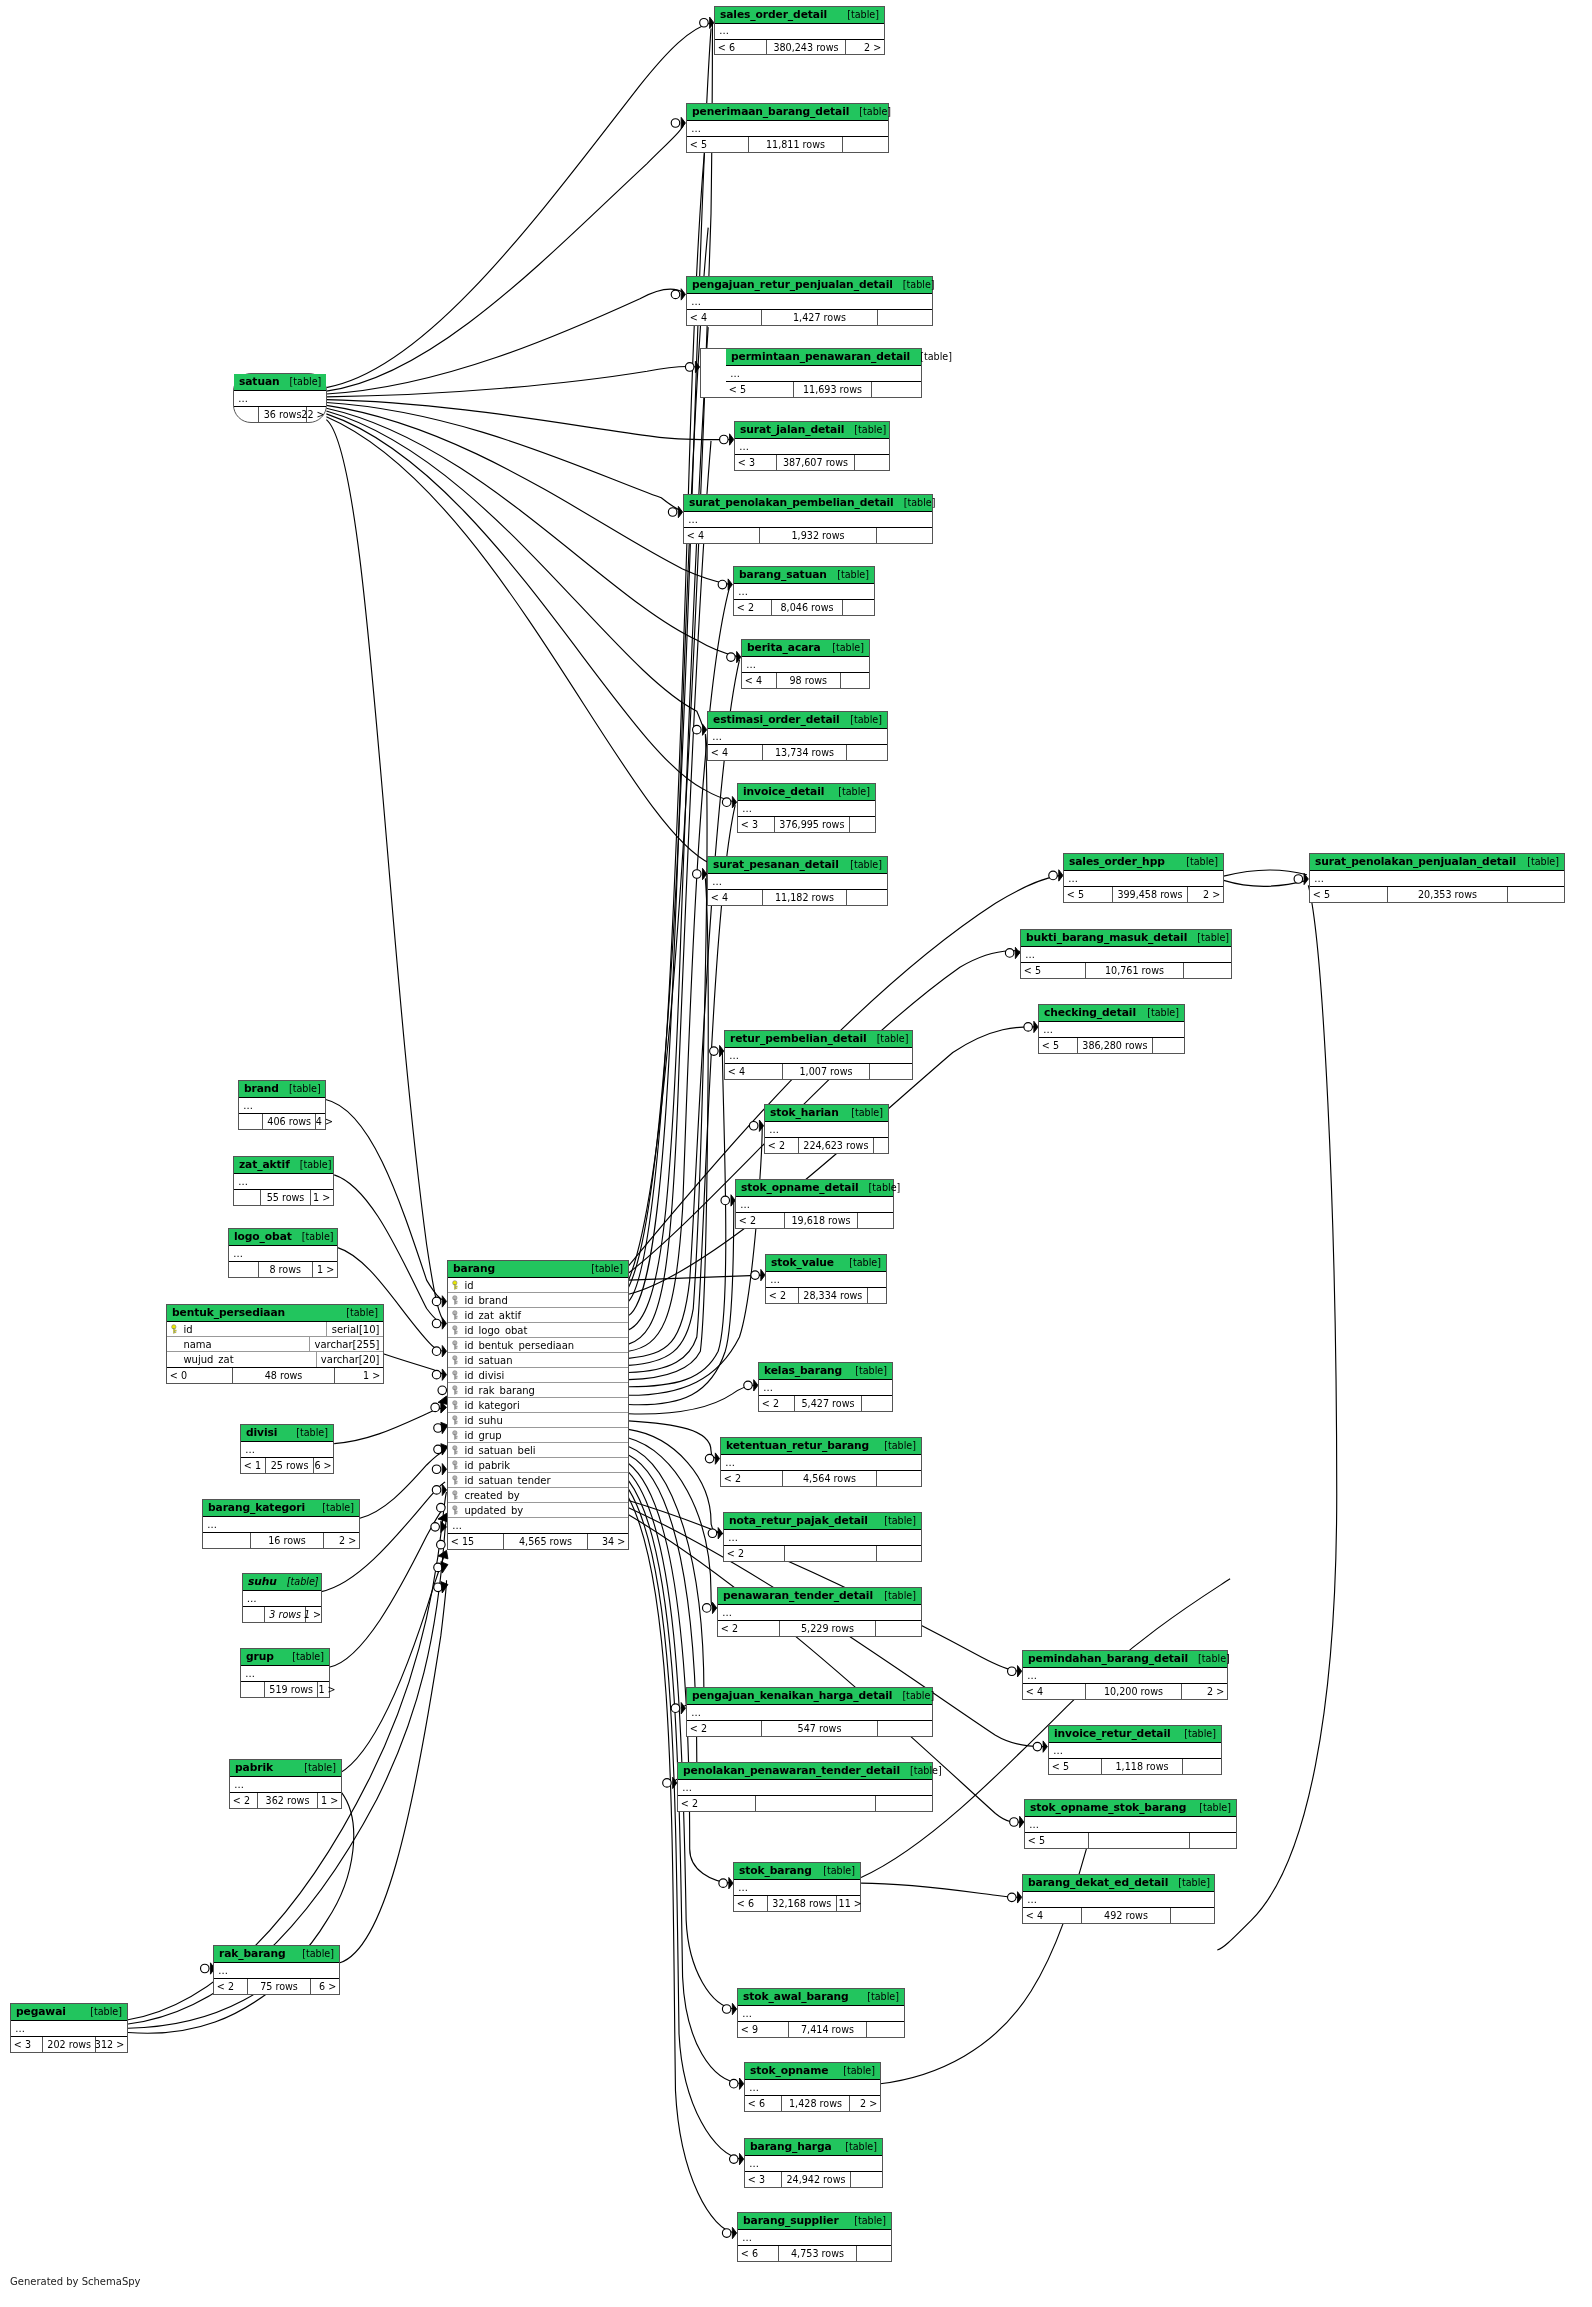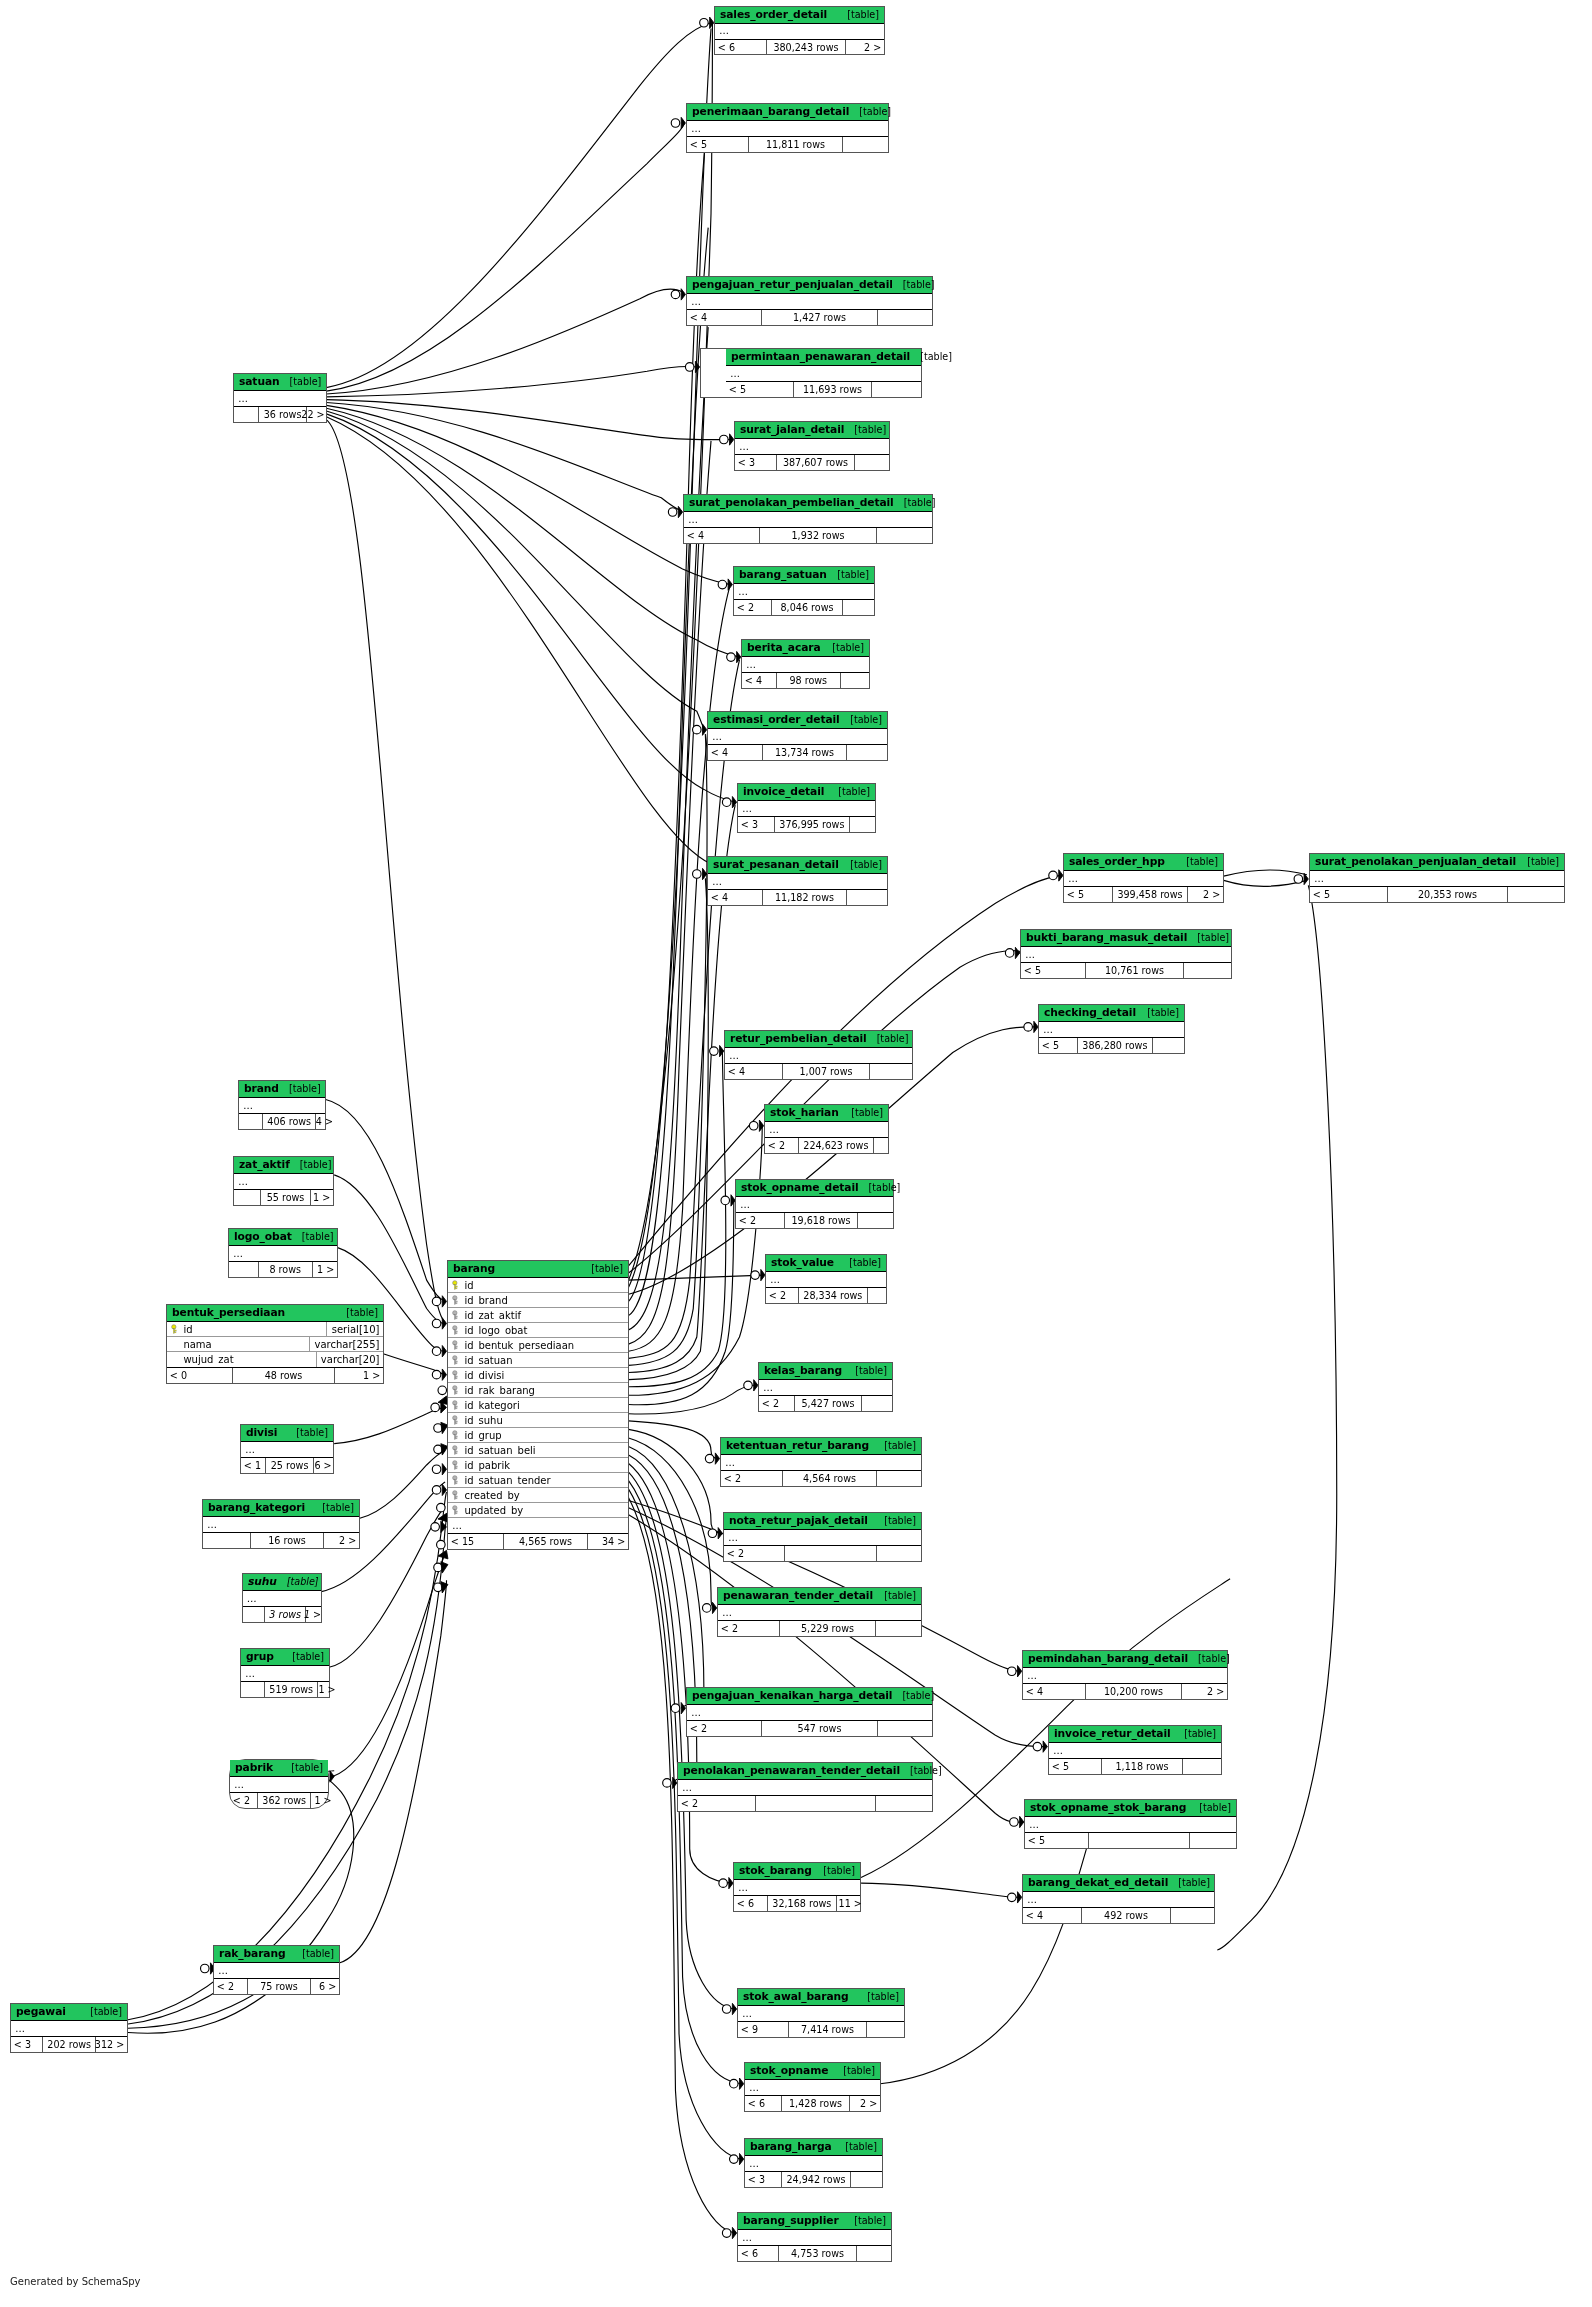--- a/index.html
+++ b/index.html
@@ -948,21 +948,21 @@
             </span>
           </div>
           <div class="ellipsis-row">...</div>
         </div>
         <div class="tbl-footer">
           <span class="foot-cell foot-left" style="min-width: 55px;">&lt; 15</span>
           <span class="foot-cell foot-mid">4,565 rows</span>
           <span class="foot-cell foot-right" style="min-width: 40px;">34 &gt;</span>
         </div>
       </div>
-      <div class="table-node" style="left: 233px; top: 373px; width: 94px;">
+      <div class="table-node" style="left: 233px; top: 373px; width: 94px; border-radius: 18px;">
         <div class="tbl-title">
           <span class="tbl-name">satuan</span>
           <span class="tbl-kind">[table]</span>
         </div>
         <div class="tbl-body">
           <div class="ellipsis-row">...</div>
         </div>
         <div class="tbl-footer">
           <span class="foot-cell foot-left" style="min-width: 24.4px;"></span>
           <span class="foot-cell foot-mid">36 rows</span>
@@ -1109,21 +1109,21 @@
         </div>
         <div class="tbl-body">
           <div class="ellipsis-row">...</div>
         </div>
         <div class="tbl-footer">
           <span class="foot-cell foot-left" style="min-width: 23px;"></span>
           <span class="foot-cell foot-mid">519 rows</span>
           <span class="foot-cell foot-right" style="min-width: 20px;">1 &gt;</span>
         </div>
       </div>
-      <div class="table-node" style="left: 229px; top: 1759px; width: 100px; border-radius: 16px;">
+      <div class="table-node" style="left: 229px; top: 1759px; width: 113px;">
         <div class="tbl-title">
           <span class="tbl-name">pabrik</span>
           <span class="tbl-kind">[table]</span>
         </div>
         <div class="tbl-body">
           <div class="ellipsis-row">...</div>
         </div>
         <div class="tbl-footer">
           <span class="foot-cell foot-left" style="min-width: 27px;">&lt; 2</span>
           <span class="foot-cell foot-mid">362 rows</span>

